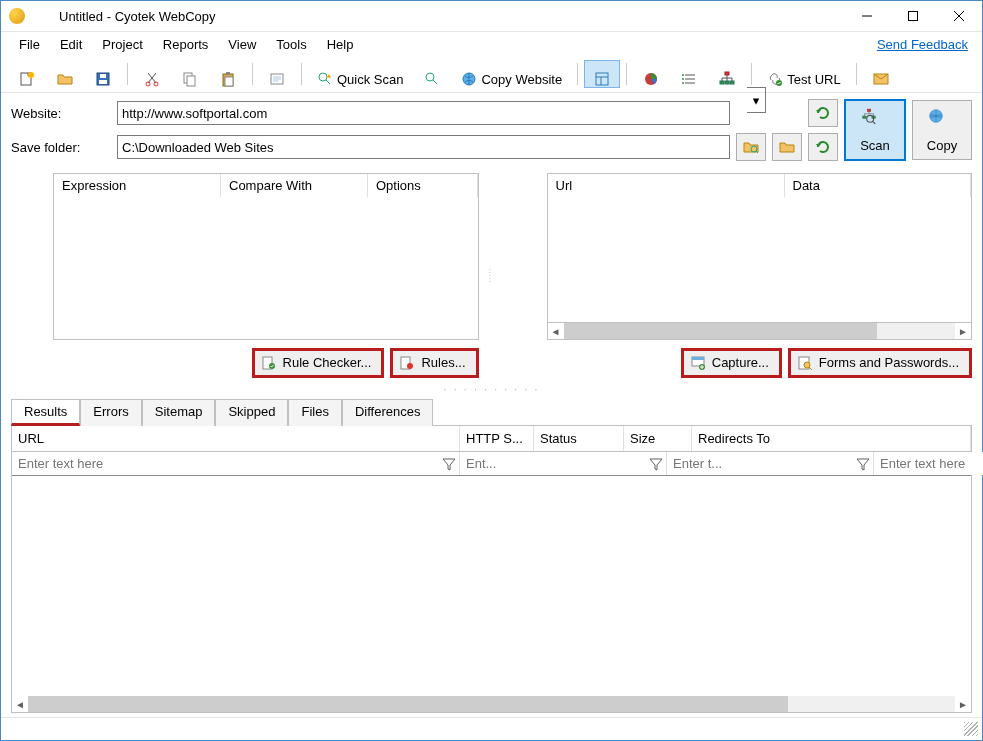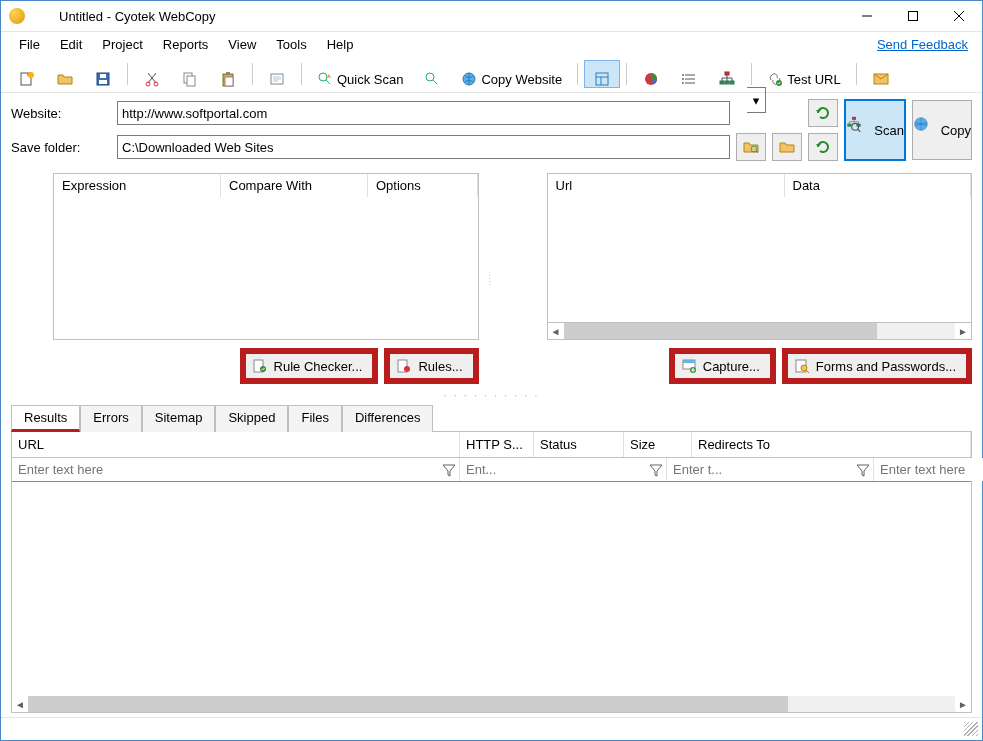--- a/index.html
+++ b/index.html
@@ -24,34 +24,34 @@
   .tb-sep{width:1px;height:22px;background:#ccc;margin:0 4px;}
   .ico{width:16px;height:16px;display:inline-block;position:relative;}
   .ico svg{width:16px;height:16px;display:block;}
   
   .form-zone{padding:6px 10px;display:grid;grid-template-columns:100px 1fr auto auto auto auto;grid-template-rows:auto auto;gap:6px 6px;align-items:center;}
   .label{white-space:nowrap;}
   .input{height:24px;border:1px solid #7a7a7a;padding:2px 4px;box-sizing:border-box;font-family:inherit;font-size:13px;background:#fff;}
   .combo{width:100%;grid-column:2 / span 3;}
   .folder{width:100%;grid-column:2;}
   .sq-btn{width:28px;height:26px;border:1px solid #adadad;background:#efefef;display:flex;align-items:center;justify-content:center;}
-  .big-btn{width:58px;height:58px;border:1px solid #adadad;background:#efefef;display:flex;align-items:center;justify-content:center;gap:2px;grid-row:1 / span 2;}
+  .big-btn{width:58px;height:58px;border:1px solid #adadad;background:#efefef;display:flex;flex-direction:column;align-items:center;justify-content:center;gap:2px;grid-row:1 / span 2;}
   .big-btn.focused{border:2px solid #0078d7;background:#cde6f7;}
   .big-btn .bI{width:28px;height:28px;}
   
   .middle{flex:0 0 auto;display:flex;padding:6px 10px;gap:10px;}
   .panel{flex:1;display:flex;flex-direction:column;padding-left:42px;}
   .grid-hdr{display:flex;border:1px solid #c0c0c0;background:#fff;height:167px;box-sizing:border-box;overflow:hidden;align-items:flex-start;}
   .gh-col{padding:4px 8px;border-right:1px solid #e0e0e0;white-space:nowrap;overflow:hidden;}
   .panel-scroll{height:16px;display:flex;align-items:center;border:1px solid #c0c0c0;border-top:none;}
   .panel-scroll .track{flex:1;height:16px;background:#f0f0f0;display:flex;}
   .panel-scroll .thumb{width:80%;height:100%;background:#cdcdcd;}
   .panel-scroll .arrow{width:16px;height:16px;display:flex;align-items:center;justify-content:center;color:#606060;font-size:10px;}
   .btn-row{display:flex;justify-content:flex-end;gap:6px;margin-top:8px;}
-  .btn{border:6px solid #b91c1c;background:#efefef;padding:4px 10px 4px 6px;display:flex;align-items:center;gap:6px;}
+  .btn{border:3px solid #b91c1c;background:#efefef;padding:4px 10px 4px 6px;display:flex;align-items:flex-start;gap:6px;}
   .dots{height:10px;text-align:center;color:#b0b0b0;letter-spacing:2px;font-size:10px;}
   
   .tabs{display:flex;padding:0 10px;margin-top:4px;}
   .tab{padding:4px 12px;border:1px solid #c0c0c0;border-bottom:none;background:#f4f4f4;position:relative;top:1px;}
   .tab.active{background:#fff;border-bottom:3px solid #b91c1c;z-index:2;}
   .results{margin:0 10px 4px 10px;border:1px solid #c0c0c0;flex:1;display:flex;flex-direction:column;min-height:200px;}
   .res-hdr{display:flex;border-bottom:1px solid #c0c0c0;}
   .res-hdr .c{padding:5px 6px;border-right:1px solid #e0e0e0;box-sizing:border-box;overflow:hidden;white-space:nowrap;}
   .res-filter{display:flex;border-bottom:1px solid #8a8a8a;}
   .res-filter .f{display:flex;align-items:center;border-right:1px solid #e0e0e0;box-sizing:border-box;}

